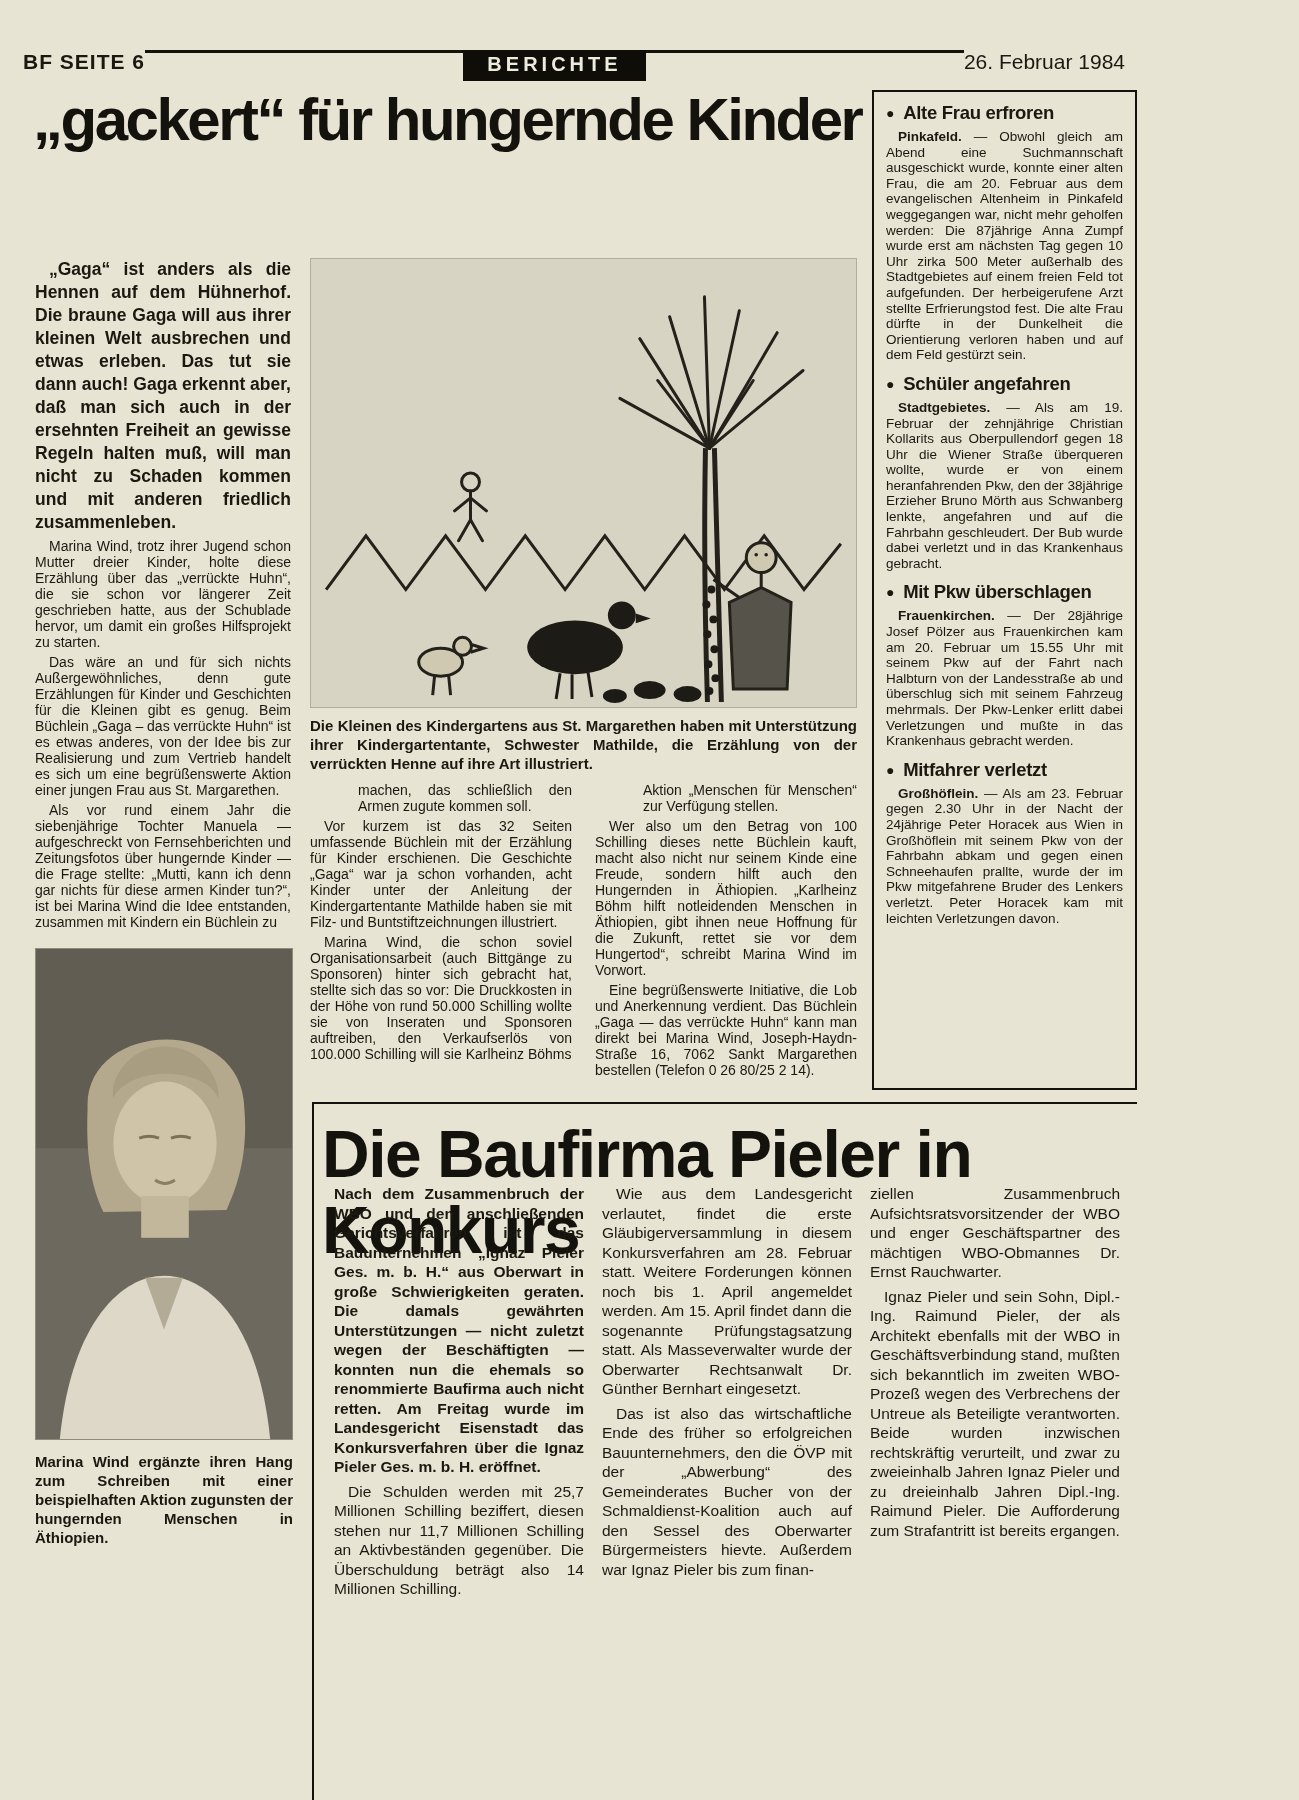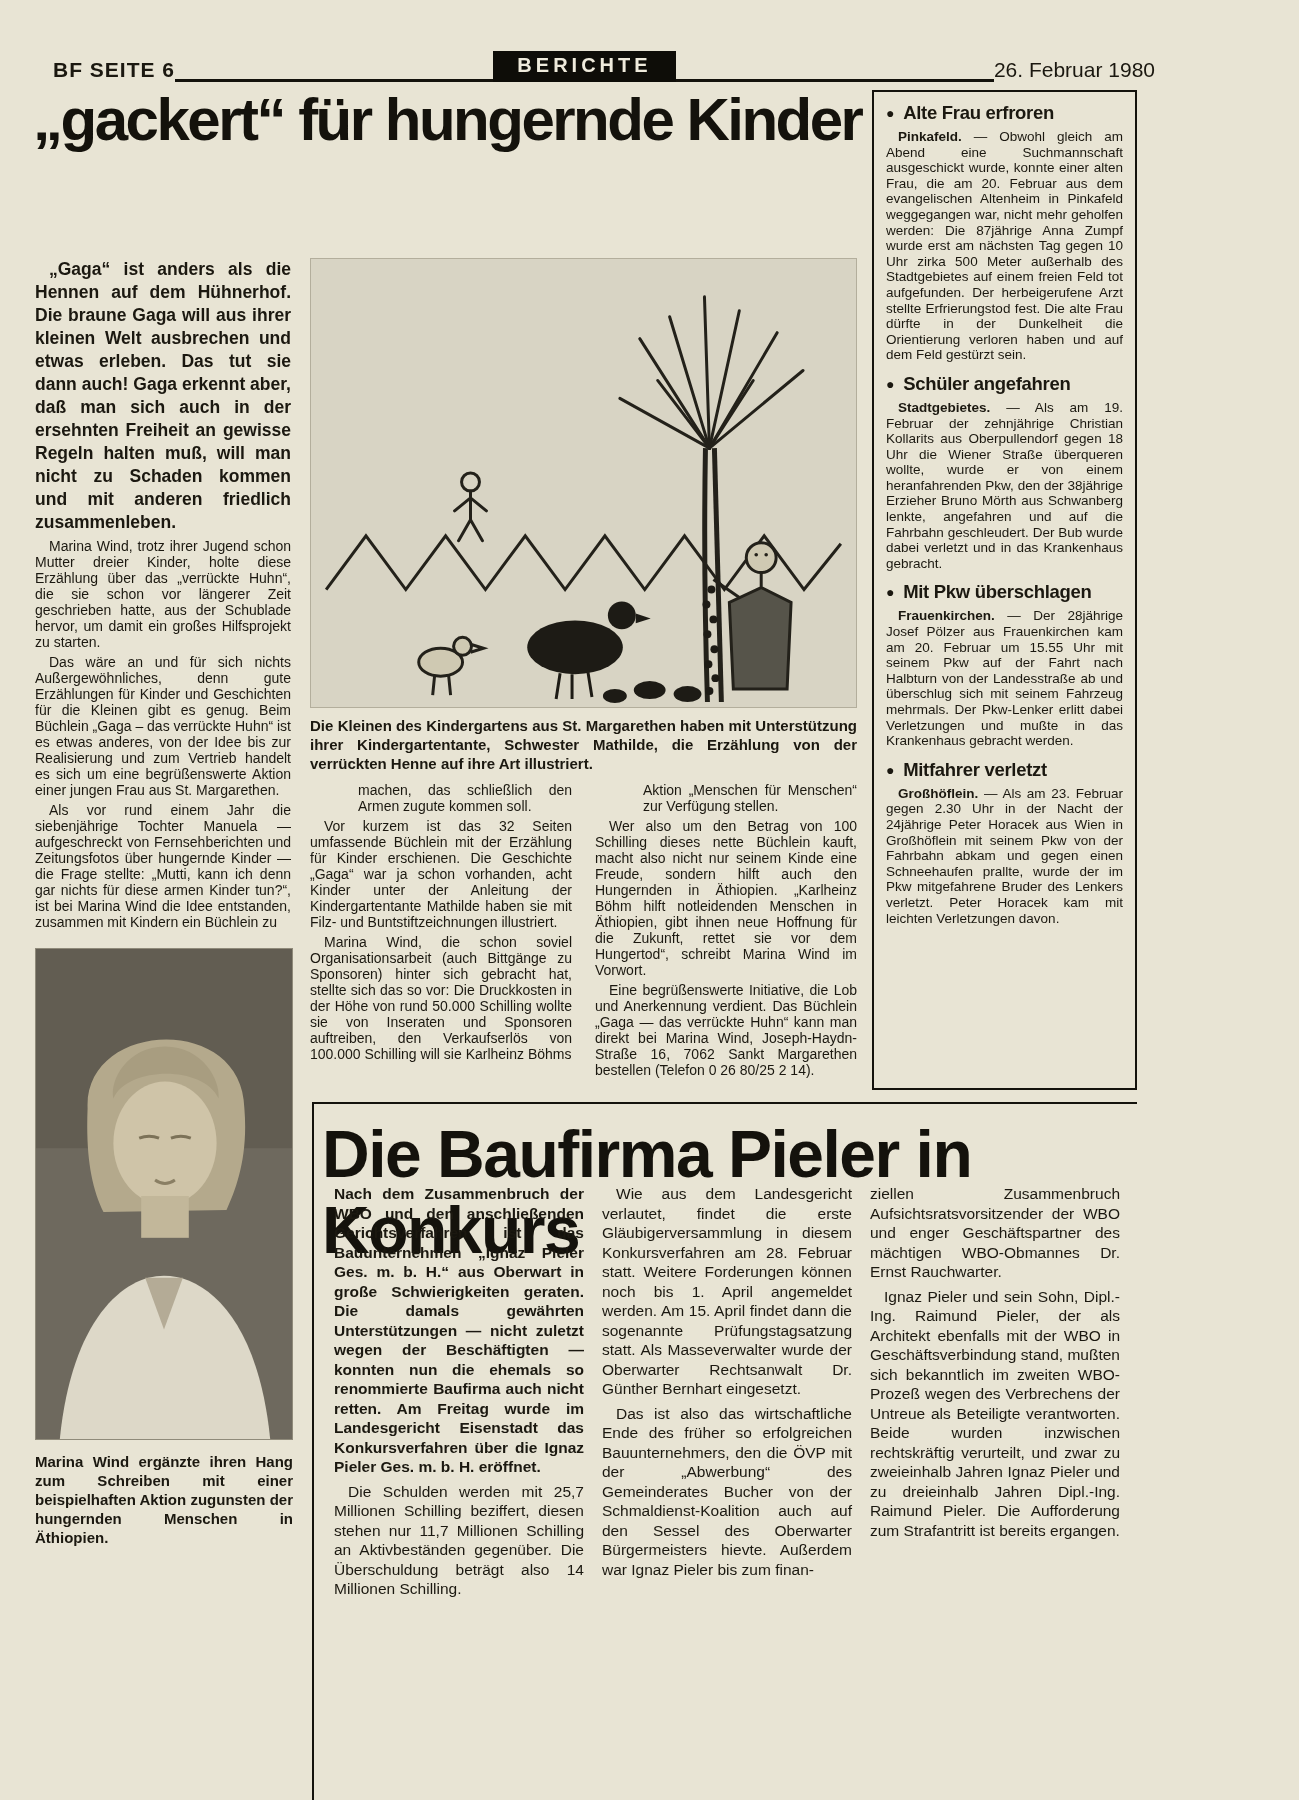--- a/index.html
+++ b/index.html
@@ -3,21 +3,21 @@
 <meta charset="utf-8">
 <style>
   * { margin:0; padding:0; box-sizing:border-box; }
   html,body { background:#9e9a8e; }
   .page {
     position:relative; width:1299px; height:1800px; margin:0 auto;
     background:#e8e4d4; color:#1b1810; overflow:hidden;
     font-family:"Liberation Sans", sans-serif;
   }
   
-  .masthead { position:absolute; left:53px; top:50px; width:1102px; height:32px; display:flex; align-items:flex-end; }
+  .masthead { position:absolute; left:23px; top:50px; width:1102px; height:32px; display:flex; align-items:flex-start; }
   .mh-left  { font-size:21px; font-weight:bold; letter-spacing:1px; white-space:nowrap; }
   .mh-rule  { flex:1; height:3px; background:#14120c; }
   .mh-badge { background:#0e0d08; color:#efebdc; font-weight:bold; font-size:20px; letter-spacing:4px; padding:3px 24px 5px; }
   .mh-right { font-size:21px; white-space:nowrap; }
   
   .headline { position:absolute; left:33px; top:88px; width:835px; font-weight:800; font-size:60px; line-height:1.08; letter-spacing:-2.5px; color:#14120c; }
   .hl-line { display:block; white-space:nowrap; }
   
   .col { position:absolute; font-size:14px; line-height:16px; text-align:justify; hyphens:auto; }
   .col p { margin-bottom:4px; text-indent:14px; }
@@ -54,21 +54,21 @@
 </head>
 <body>
 
 <div class="page">
 
   <header class="masthead">
     <span class="mh-left">BF SEITE 6</span>
     <span class="mh-rule"></span>
     <span class="mh-badge">BERICHTE</span>
     <span class="mh-rule"></span>
-    <span class="mh-right">26. Februar 1980</span>
+    <span class="mh-right">26. Februar 1984</span>
   </header>
 
   <h1 class="headline">
     <span class="hl-line">„gackert“ für hungernde Kinder</span>
   </h1>
 
   <div class="col col1">
     <p class="lead">„Gaga“ ist anders als die Hennen auf dem Hühnerhof. Die braune Gaga will aus ihrer kleinen Welt ausbrechen und etwas erleben. Das tut sie dann auch! Gaga erkennt aber, daß man sich auch in der ersehnten Freiheit an gewisse Regeln halten muß, will man nicht zu Schaden kommen und mit anderen friedlich zusammenleben.</p>
     <p>Marina Wind, trotz ihrer Jugend schon Mutter dreier Kinder, holte diese Erzählung über das „verrückte Huhn“, die sie schon vor längerer Zeit geschrieben hatte, aus der Schublade hervor, um damit ein großes Hilfsprojekt zu starten.</p>
     <p>Das wäre an und für sich nichts Außergewöhnliches, denn gute Erzählungen für Kinder und Geschichten für die Kleinen gibt es genug. Beim Büchlein „Gaga – das verrückte Huhn“ ist es etwas anderes, von der Idee bis zur Realisierung und zum Vertrieb handelt es sich um eine begrüßenswerte Aktion einer jungen Frau aus St. Margarethen.</p>

